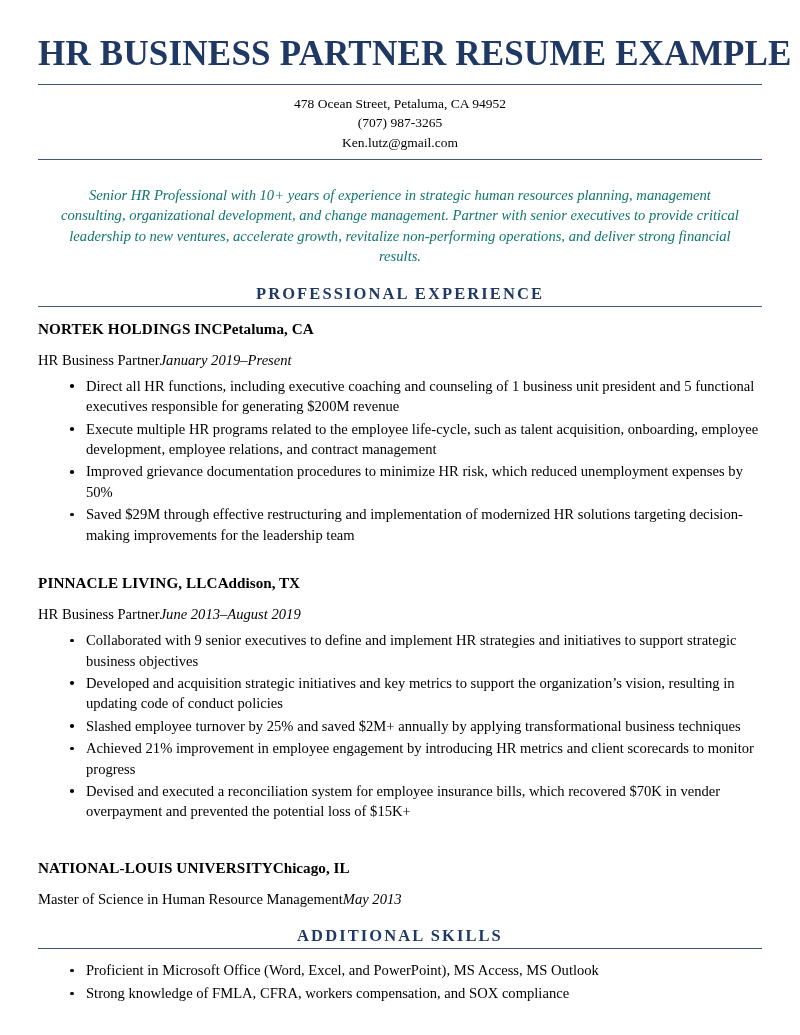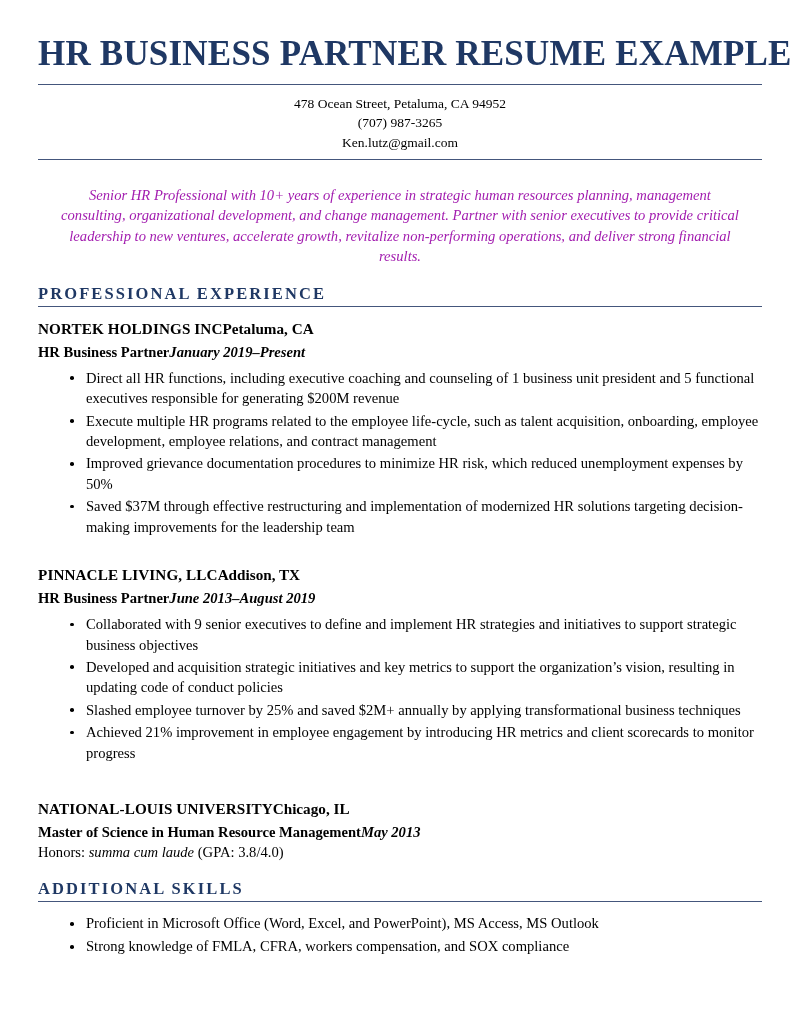--- a/index.html
+++ b/index.html
@@ -53,33 +53,34 @@
   .contact div { white-space: nowrap; }
   .rule-contact { margin-bottom: 0; }
 
   
   .summary {
     font-style: italic;
     text-align: center;
     font-size: 14.6px;
     line-height: 20.5px;
     padding: 10px 18px 0 18px;
-    color: #a21caf;
+    color: #0f766e;
   }
 
   
   .section { margin-top: 0; }
   .section-heading {
     font-size: 16.5px;
     font-weight: bold;
     color: #1f3864;
     letter-spacing: 2.1px;
     padding-bottom: 2px;
     margin: 0;
     text-transform: uppercase;
+    text-align: center;
   }
   .section-head-wrap { margin-top: 17px; }
   .rule-section { border-top: 1.5px solid #44567c; }
 
   
   .entry { margin-top: 13px; }
   .entry-row {
     display: flex;
     justify-content: flex-start;
     align-items: baseline;
@@ -100,21 +101,21 @@
     font-size: 14.6px;
     line-height: 20px;
   }
   .dates {
     font-size: 14.6px;
     font-style: italic;
     text-align: right;
     white-space: nowrap;
     line-height: 20px;
   }
-  .entry-row.second { margin-top: 4px; font-weight: bold; }
+  .entry-row.second { margin-top: 12px; }
 
   ul.bullets {
     list-style: none;
     margin: 6px 0 0 0;
     padding: 0;
   }
   ul.bullets li {
     position: relative;
     padding-left: 48px;
     font-size: 14.6px;
@@ -193,60 +194,58 @@
         <span class="loc">Petaluma, CA</span>
       </div>
       <div class="entry-row second">
         <span class="role">HR Business Partner</span>
         <span class="dates">January 2019–Present</span>
       </div>
       <ul class="bullets">
         <li>Direct all HR functions, including executive coaching and counseling of 1 business unit president and 5 functional executives responsible for generating $200M revenue</li>
         <li>Execute multiple HR programs related to the employee life-cycle, such as talent acquisition, onboarding, employee development, employee relations, and contract management</li>
         <li>Improved grievance documentation procedures to minimize HR risk, which reduced unemployment expenses by 50%</li>
-        <li>Saved $37M through effective restructuring and implementation of modernized HR solutions targeting decision-making improvements for the leadership team</li>
+        <li>Saved $29M through effective restructuring and implementation of modernized HR solutions targeting decision-making improvements for the leadership team</li>
       </ul>
     </div>
 
     <div class="gap-jobs"></div>
 
     <div class="entry">
       <div class="entry-row">
         <span class="org">PINNACLE LIVING, LLC</span>
         <span class="loc">Addison, TX</span>
       </div>
       <div class="entry-row second">
         <span class="role">HR Business Partner</span>
         <span class="dates">June 2013–August 2019</span>
       </div>
       <ul class="bullets">
         <li>Collaborated with 9 senior executives to define and implement HR strategies and initiatives to support strategic business objectives</li>
         <li>Developed and acquisition strategic initiatives and key metrics to support the organization’s vision, resulting in updating code of conduct policies</li>
         <li>Slashed employee turnover by 25% and saved $2M+ annually by applying transformational business techniques</li>
         <li>Achieved 21% improvement in employee engagement by introducing HR metrics and client scorecards to monitor progress</li>
+        <li>Devised and executed a reconciliation system for employee insurance bills, which recovered $70K in vender overpayment and prevented the potential loss of $15K+</li>
       </ul>
     </div>
   </div>
 
   <div class="gap-before-education"></div>
 
   <div class="section">
 
     <div class="entry">
       <div class="entry-row">
         <span class="org">NATIONAL-LOUIS UNIVERSITY</span>
         <span class="loc">Chicago, IL</span>
       </div>
       <div class="entry-row second">
         <span class="role">Master of Science in Human Resource Management</span>
         <span class="dates">May 2013</span>
       </div>
-      <div class="edu-detail">
-        <span>Honors:</span><span>&nbsp;</span><span class="it">summa cum laude</span><span>&nbsp;</span><span>(GPA: 3.8/4.0)</span>
-      </div>
     </div>
   </div>
 
   <div class="section">
     <div class="section-head-wrap">
       <div class="section-heading">ADDITIONAL SKILLS</div>
       <hr class="rule rule-section">
     </div>
     <ul class="skills">
       <li>Proficient in Microsoft Office (Word, Excel, and PowerPoint), MS Access, MS Outlook</li>

